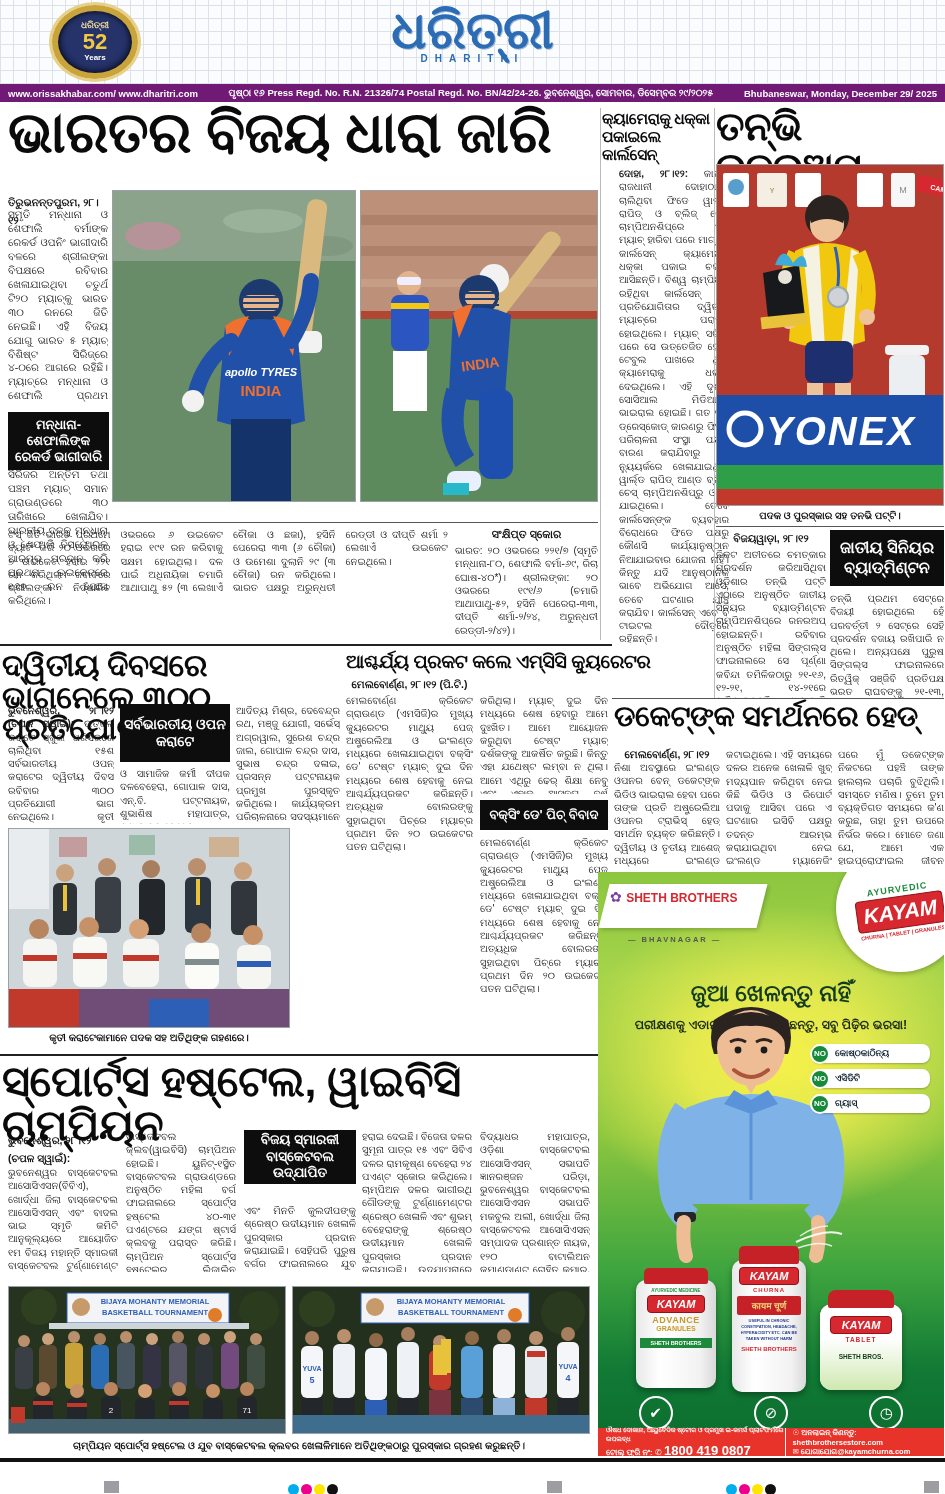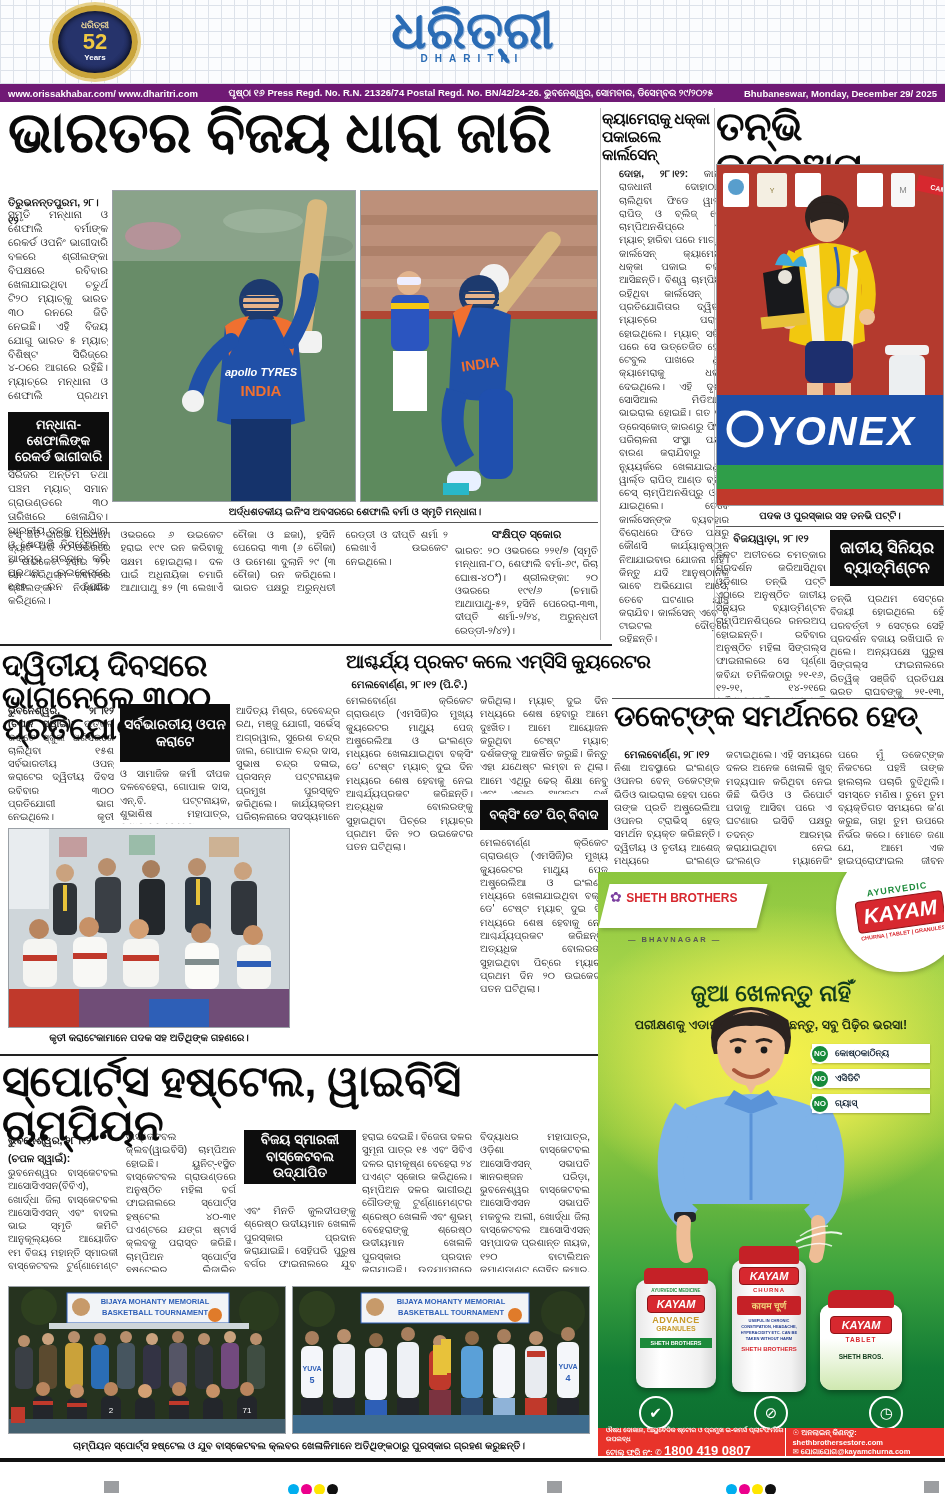--- a/index.html
+++ b/index.html
@@ -9,21 +9,21 @@
   .dateline{font-weight:bold;font-size:10.5px;}
   .blackbox{background:#0d0d0d;color:#fff;font-weight:bold;text-align:center;display:flex;align-items:center;justify-content:center;line-height:1.25;}
   .headline{font-weight:800;color:#0a0a0a;line-height:1.02;letter-spacing:-0.5px;}
   .cap{font-size:10px;font-weight:bold;text-align:center;color:#111;}
   .hr{background:#555;height:1px;}
   .vr{background:#bbb;width:1px;}
   .grid-bg{background:
      repeating-linear-gradient(0deg,#dde2ea 0 1px,transparent 1px 13px),
      repeating-linear-gradient(90deg,#dde2ea 0 1px,transparent 1px 13px),#fbfcfe;}
   .photo{overflow:hidden;border:1px solid #9aa0a6;box-sizing:border-box;}
-  .no-pill{display:flex;align-items:center;background:#fff;border-radius:0;height:19px;margin-bottom:6px;box-shadow:0 1px 2px rgba(0,0,0,.25);}
+  .no-pill{display:flex;align-items:center;background:#fff;border-radius:8px;height:19px;margin-bottom:6px;box-shadow:0 1px 2px rgba(0,0,0,.25);}
   .no-circ{width:20px;height:20px;border-radius:50%;background:#168a3a;color:#fff;font-size:8px;font-weight:bold;display:flex;align-items:center;justify-content:center;margin-left:-2px;border:2px solid #fff;box-sizing:border-box;}
   .no-txt{font-size:9px;font-weight:bold;color:#123;padding:0 8px 0 5px;white-space:nowrap;}
   .feat{width:104px;text-align:center;color:#fff;}
   .feat .ic{width:30px;height:30px;border:2px solid #fff;border-radius:50%;margin:0 auto 3px;display:flex;align-items:center;justify-content:center;font-size:15px;color:#fff;}
   .feat .lb{font-size:8.5px;font-weight:bold;line-height:1.2;}
   .bottle{position:absolute;background:linear-gradient(90deg,#e8e8e8,#ffffff 30%,#f2f2f2 80%,#d8d8d8);border-radius:10px;box-shadow:0 3px 6px rgba(0,0,0,.35);}
   .bottlecap{position:absolute;left:10%;width:80%;background:#c52127;border-radius:5px 5px 2px 2px;}
   .klogo{background:#d7282f;color:#fff;font-weight:800;font-style:italic;text-align:center;border-radius:4px;border:1px solid #8e1418;}
   .mark-sq{width:15px;height:12px;background:#9c9ea1;display:inline-block;}
   .mark-dot{width:11px;height:11px;border-radius:50%;display:inline-block;margin-right:2px;}
@@ -109,21 +109,20 @@
         <path d="M92 122 q8 -7 20 -9 l-14 34 z" fill="#f07030"></path>
         <text x="120" y="178" font-size="14" font-weight="800" fill="#f07030" text-anchor="middle" transform="rotate(-8 120 178)">INDIA</text>
         <path d="M96 200 q-12 40 8 70" stroke="#2050a8" stroke-width="22" fill="none"></path>
         <rect x="118" y="198" width="34" height="90" rx="12" fill="#1f4fae"></rect>
         <rect x="86" y="280" width="34" height="20" rx="8" fill="#e8f0ff"></rect>
         <rect x="82" y="292" width="26" height="12" fill="#29b8c9"></rect>
       </g>
     </svg>
   </div>
 
-  <div class="abs cap" style="left:112px;top:506px;width:486px;">ଅର୍ଦ୍ଧଶତକୀୟ ଇନିଂସ ଅବସରରେ ଶେଫାଲି ବର୍ମା ଓ ସ୍ମୃତି ମନ୍ଧାନା।</div>
   <div class="abs hr" style="left:8px;top:522px;width:590px;"></div>
 
   <div class="abs just" style="left:8px;top:528px;width:440px;height:112px;column-count:4;column-gap:10px;">ଟସ୍ ଜିତି ଭାରତ ପ୍ରଥମେ ବ୍ୟାଟିଂ କରି ୨୦ ଓଭରରେ ୭ ଉଇକେଟ ହରାଇ ୨୨୧ ରନ କରିଥିଲା। ଜବାବରେ ଶ୍ରୀଲଙ୍କା ନିର୍ଦ୍ଧାରିତ ଓଭରରେ ୬ ଉଇକେଟ ହରାଇ ୧୯୧ ରନ କରିବାକୁ ସକ୍ଷମ ହୋଇଥିଲା। ଦଳ ପାଇଁ ଅଧିନାୟିକା ଚମାରି ଆଥାପାଥୁ ୫୨ (୩ ଲେଖାଏଁ ଚୌକା ଓ ଛକା), ହସିନି ପେରେରା ୩୩ (୬ ଚୌକା) ଓ ଉମେଶା ଦୁଲାନି ୨୯ (୩ ଚୌକା) ରନ କରିଥିଲେ। ଭାରତ ପକ୍ଷରୁ ଅରୁନ୍ଧତୀ ରେଡ୍ଡୀ ଓ ଦୀପ୍ତି ଶର୍ମା ୨ ଲେଖାଏଁ ଉଇକେଟ ନେଇଥିଲେ।</div>
   <div class="abs" style="left:455px;top:528px;width:143px;height:112px;overflow:hidden;">
     <div style="text-align:center;font-weight:800;font-size:11px;margin-bottom:3px;">ସଂକ୍ଷିପ୍ତ ସ୍କୋର</div>
     <div class="just" style="font-size:10px;">ଭାରତ: ୨୦ ଓଭରରେ ୨୨୧/୭ (ସ୍ମୃତି ମନ୍ଧାନା-୮୦, ଶେଫାଲି ବର୍ମା-୬୯, ରିଚା ଘୋଷ-୪୦*)। ଶ୍ରୀଲଙ୍କା: ୨୦ ଓଭରରେ ୧୯୧/୬ (ଚମାରି ଆଥାପାଥୁ-୫୨, ହସିନି ପେରେରା-୩୩, ଦୀପ୍ତି ଶର୍ମା-୨/୨୪, ଅରୁନ୍ଧତୀ ରେଡ୍ଡୀ-୨/୪୨)।</div>
   </div>
 
   <div class="abs headline" style="left:602px;top:110px;width:112px;font-size:15.5px;line-height:1.15;">କ୍ୟାମେରାକୁ ଧକ୍କା ପକାଇଲେ କାର୍ଲସେନ୍</div>
   <div class="abs just" style="left:619px;top:152px;width:110px;height:488px;font-size:10px;margin-top:15px;">

